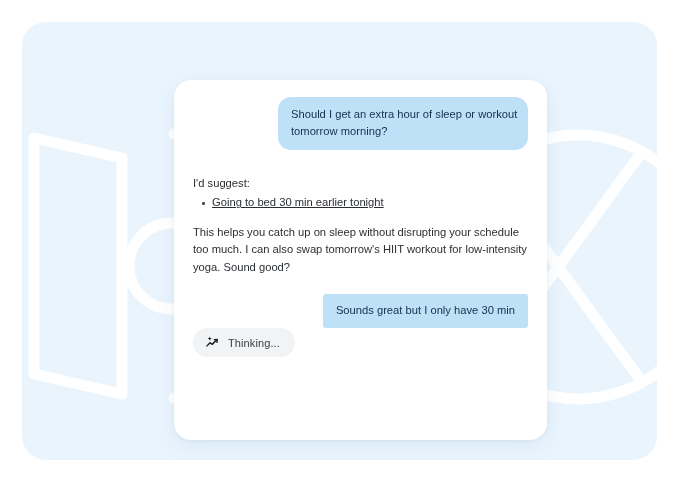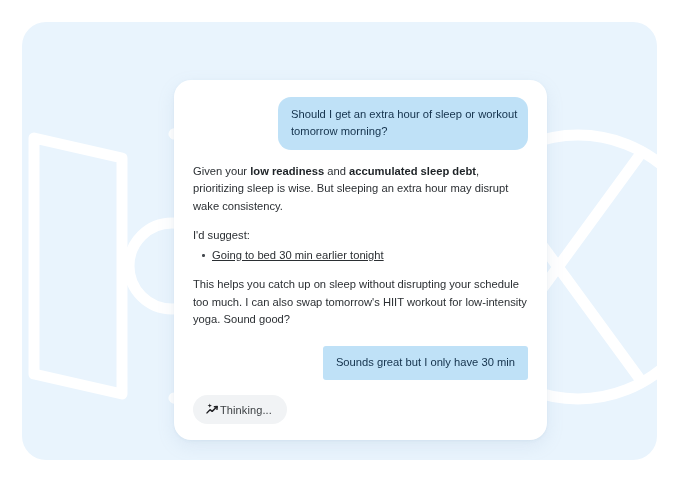--- a/index.html
+++ b/index.html
@@ -126,25 +126,24 @@
     width: 2.6px;
     height: 2.6px;
     border-radius: 50%;
     background: #44494e;
   }
 
   
   .thinking-pill {
     display: inline-flex;
     align-items: center;
-    gap: 0;
+    gap: 8px;
     background: #f1f3f5;
     border-radius: 40px;
     padding: 7px 15px 7px 12px;
-    margin-top: 15px;
     text-align: center;
   }
   .thinking-label {
     font-size: 11px;
     color: #3c4043;
     line-height: 14px;
     letter-spacing: 0.1px;
   }
   .spark-icon {
     display: block;
@@ -180,21 +179,20 @@
 
         <div class="row row-user">
           <div class="bubble-user wide">Should I get an extra hour of sleep or workout tomorrow morning?</div>
         </div>
 
         <div class="gap-1"></div>
 
         <div class="row row-assistant">
           <div class="assistant-text">
 
-            <p class="para"><span>Given your </span><b>low readiness</b><span> and </span><b>accumulated sleep debt</b><span>, prioritizing sleep is wise. But sleeping an extra hour may disrupt wake consistency.</span></p>
 
             <div class="gap-2"></div>
 
             <p class="para">I'd suggest:</p>
 
             <ul class="bullet-list">
               <li>Going to bed 30 min earlier tonight</li>
             </ul>
 
             <div class="gap-3"></div>

